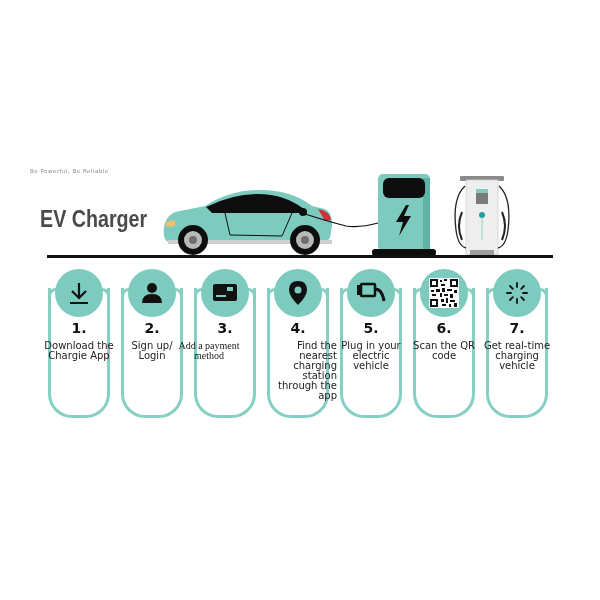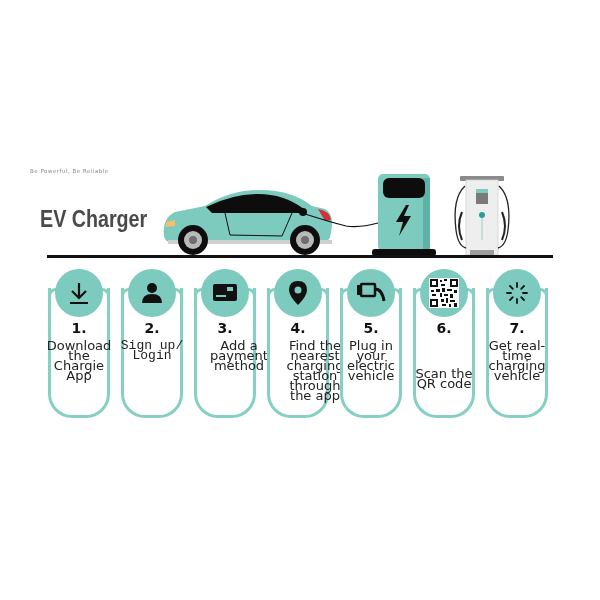--- a/index.html
+++ b/index.html
@@ -8,21 +8,21 @@
   .logo-name { font-family: "Liberation Sans", sans-serif; font-size: 19px; color: #1a1a1a; letter-spacing: 0.2px; line-height: 20px; }
   .logo-name .s { color: #f0941f; }
   .logo-tag { font-family: "DejaVu Sans", sans-serif; font-size: 5.5px; color: #8a8a8a; letter-spacing: 0.5px; margin-top: 1px; }
   .title { position: absolute; left: 40px; top: 205px; font-family: "Liberation Sans", sans-serif; font-weight: bold; font-size: 24px; color: #4a4a4a; transform: scaleX(0.82); transform-origin: left top; }
   .ground { position: absolute; left: 47px; top: 255px; width: 506px; height: 3px; background: #111; }
   .illus { position: absolute; left: 0; top: 0; }
   .card { position: absolute; top: 288px; width: 62px; height: 130px; border: 3px solid #86cfc3; border-top: none; border-radius: 0 0 24px 24px; box-sizing: border-box; }
   .card::before { content: ""; position: absolute; left: -3px; right: -3px; top: 0; height: 10px; border: 3px solid #86cfc3; border-bottom: none; border-radius: 8px 8px 0 0; box-sizing: border-box; }
   .circle { position: absolute; top: 269px; width: 48px; height: 48px; border-radius: 50%; background: #7dcbbf; display: flex; align-items: center; justify-content: center; }
   .num { position: absolute; top: 320px; width: 70px; text-align: center; font-family: "DejaVu Sans", sans-serif; font-weight: bold; font-size: 14px; color: #111; }
-  .desc { position: absolute; top: 341px; width: 70px; text-align: center; font-family: "DejaVu Sans", sans-serif; font-size: 13px; line-height: 10px; color: #222; }
+  .desc { position: absolute; top: 341px; width: 70px; text-align: center; font-family: "DejaVu Sans", sans-serif; font-size: 10px; line-height: 10px; color: #222; }
 </style>
 </head>
 <body>
 
 <div class="logo">
   <div class="logo-tag">Be Powerful, Be Reliable</div>
 </div>
 
 <div class="title">EV Charger</div>
 
@@ -85,46 +85,46 @@
 
   <div>
     <div class="card" style="left:121px;"></div>
     <div class="circle" style="left:128px;">
       <svg width="24" height="24" viewBox="0 0 24 24">
           <circle cx="12" cy="7" r="5" fill="#111"></circle>
           <path d="M2 22 Q2 13 12 13 Q22 13 22 22 Z" fill="#111"></path>
         </svg>
     </div>
     <div class="num" style="left:117px;">2.</div>
-    <div class="desc" style="left:117px;font-family:Liberation Mono, monospace;">Sign up/ Login</div>
+    <div class="desc" style="left:117px;">Sign up/ Login</div>
   </div>
 
   <div>
     <div class="card" style="left:194px;"></div>
     <div class="circle" style="left:201px;">
       <svg width="26" height="20" viewBox="0 0 26 20">
           <rect x="1" y="1" width="24" height="17" rx="2" fill="#111"></rect>
           <rect x="15" y="4" width="6" height="4" fill="#7dcbbf"></rect>
           <rect x="4" y="12" width="10" height="2" fill="#7dcbbf"></rect>
         </svg>
     </div>
     <div class="num" style="left:190px;">3.</div>
-    <div class="desc" style="left:204px;">Add a payment method</div>
+    <div class="desc" style="left:174px;font-family:Liberation Serif, serif;">Add a payment method</div>
   </div>
 
   <div>
     <div class="card" style="left:267px;"></div>
     <div class="circle" style="left:274px;">
       <svg width="20" height="26" viewBox="0 0 20 26">
           <path d="M10 1 Q19 1 19 10 Q19 16 10 25 Q1 16 1 10 Q1 1 10 1 Z" fill="#111"></path>
           <circle cx="10" cy="10" r="3.5" fill="#7dcbbf"></circle>
         </svg>
     </div>
     <div class="num" style="left:263px;">4.</div>
-    <div class="desc" style="left:280px;">Find the nearest charging station through the app</div>
+    <div class="desc" style="left:267px;text-align:right;">Find the nearest charging station through the app</div>
   </div>
 
   <div>
     <div class="card" style="left:340px;"></div>
     <div class="circle" style="left:347px;">
       <svg width="30" height="24" viewBox="0 0 30 24">
           <rect x="1" y="4" width="4" height="10" fill="#111"></rect>
           <rect x="5" y="3" width="14" height="12" rx="1" fill="none" stroke="#111" stroke-width="2.5"></rect>
           <path d="M19 8 Q26 8 28 20" fill="none" stroke="#111" stroke-width="3"></path>
         </svg>
@@ -158,21 +158,21 @@
           <rect x="3" y="16" width="4" height="2" fill="#111"></rect>
         <rect x="12" y="21" width="3" height="3" fill="#111"></rect>
           <rect x="17" y="20" width="2" height="5" fill="#111"></rect>
           <rect x="21" y="22" width="5" height="2" fill="#111"></rect>
         <rect x="13" y="26" width="4" height="2" fill="#111"></rect>
           <rect x="20" y="26" width="2" height="3" fill="#111"></rect>
           <rect x="25" y="25" width="3" height="4" fill="#111"></rect>
       </svg>
     </div>
     <div class="num" style="left:409px;">6.</div>
-    <div class="desc" style="left:409px;margin-top:28px;">Scan the QR code</div>
+    <div class="desc" style="left:409px;">Scan the QR code</div>
   </div>
 
   <div>
     <div class="card" style="left:486px;"></div>
     <div class="circle" style="left:493px;">
       <svg width="24" height="24" viewBox="0 0 24 24">
         <g stroke="#111" stroke-width="1.8" stroke-linecap="round">
           <line x1="12" y1="2" x2="12" y2="6"></line>
             <line x1="12" y1="18" x2="12" y2="22"></line>
           <line x1="2" y1="12" x2="6" y2="12"></line>

